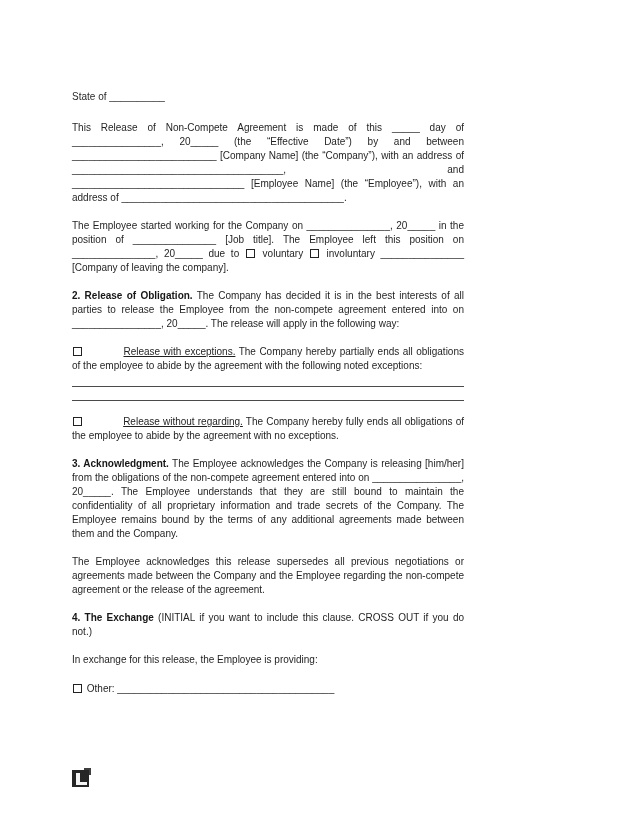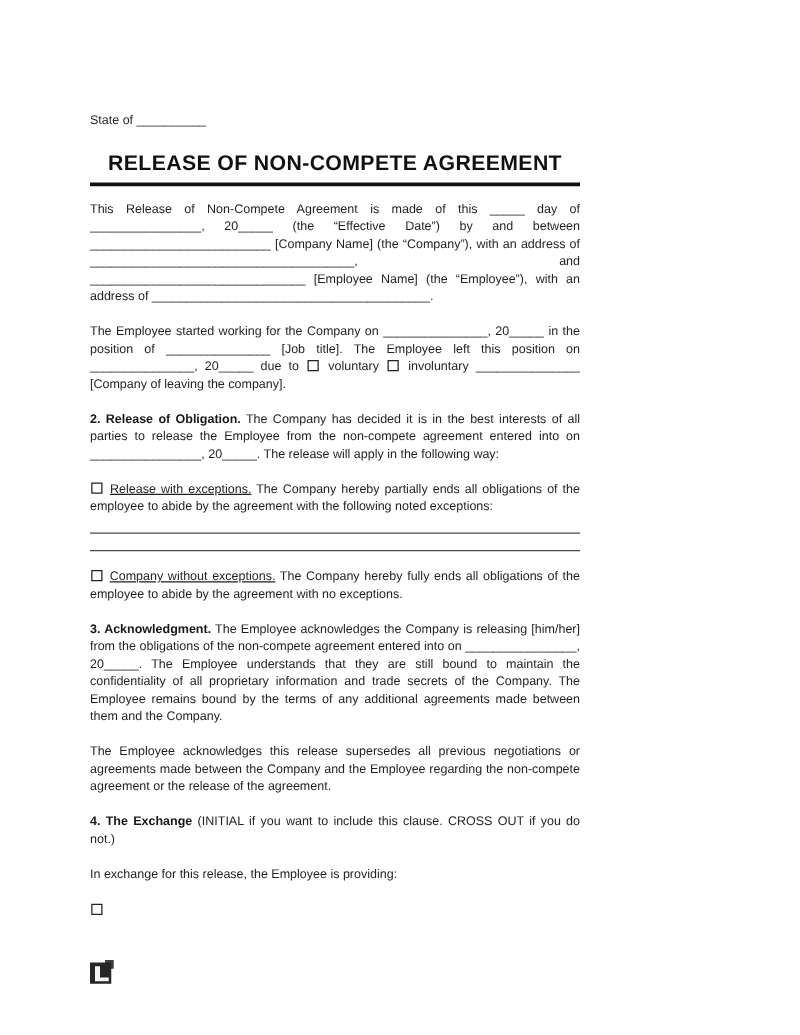--- a/index.html
+++ b/index.html
@@ -31,21 +31,21 @@
     white-space: nowrap;
   }
   p.para {
     font-size: 10px; line-height: 14px;
     text-align: justify;
     margin-bottom: 14px;
     color: #1f1f1f;
   }
   p.para.mb0 { margin-bottom: 0; }
   b.lead { font-weight: bold; color: #161616; }
-  .u { text-decoration: underline; }
+  .u { text-decoration: underline; margin-left: 36px; }
   .cb {
     display: inline-block;
     width: 9px; height: 9px;
     border: 1px solid #222;
     background: #fff;
     vertical-align: -1px;
     margin: 0 2px 0 1px;
   }
   .blanks { margin-bottom: 14px; }
   .blank-line {
@@ -60,21 +60,20 @@
     width: 20px; height: 20px;
   }
 </style>
 </head>
 <body>
 
 <div class="page">
 
   <div class="state-line">State of __________</div>
 
-  <h1 class="doc-title">RELEASE OF NON-COMPETE AGREEMENT</h1>
 
   <p class="para"><span>This Release of Non-Compete Agreement is made of this _____ day of ________________, 20_____ (the “Effective Date”) by and between __________________________ [Company Name] (the “Company”), with an address of ______________________________________, and _______________________________ [Employee Name] (the “Employee”), with an address of ________________________________________.</span></p>
 
 
   <p class="para"><span>The Employee started working for the Company on _______________, 20_____ in the position of _______________ [Job title]. The Employee left this position on _______________, 20_____ due to</span>
     <span class="cb"></span>
     <span>voluntary</span>
     <span class="cb"></span>
     <span>involuntary _______________ [Company of leaving the company].</span></p>
 
@@ -83,34 +82,34 @@
   <p class="para mb0"><span class="cb"></span>
     <span class="u">Release with exceptions.</span>
     <span>The Company hereby partially ends all obligations of the employee to abide by the agreement with the following noted exceptions:</span></p>
 
   <div class="blanks">
     <div class="blank-line"></div>
     <div class="blank-line"></div>
   </div>
 
   <p class="para"><span class="cb"></span>
-    <span class="u">Company without exceptions.</span>
+    <span class="u">Release without regarding.</span>
     <span>The Company hereby fully ends all obligations of the employee to abide by the agreement with no exceptions.</span></p>
 
   <p class="para"><b class="lead">3. Acknowledgment.</b> <span>The Employee acknowledges the Company is releasing [him/her] from the obligations of the non-compete agreement entered into on ________________, 20_____. The Employee understands that they are still bound to maintain the confidentiality of all proprietary information and trade secrets of the Company. The Employee remains bound by the terms of any additional agreements made between them and the Company.</span></p>
 
   <p class="para"><span>The Employee acknowledges this release supersedes all previous negotiations or agreements made between the Company and the Employee regarding the non-compete agreement or the release of the agreement.</span></p>
 
   <p class="para"><b class="lead">4. The Exchange</b> <span>(INITIAL if you want to include this clause. CROSS OUT if you do not.)</span></p>
 
   <p class="para"><span>In exchange for this release, the Employee is providing:</span></p>
 
   <div class="choices">
     <div class="choice"><span class="cb"></span>
-      </div>
+      <span>Other: _______________________________________</span></div>
   </div>
 
   <div class="footer-logo">
     <svg width="20" height="20" viewBox="0 0 20 20" aria-hidden="true">
       <rect x="12" y="0" width="7" height="7" fill="#3e3e3e"></rect>
       <rect x="0" y="2" width="17" height="17" fill="#262626"></rect>
       <path d="M4 5 h4 v9 h7 v3 H4 Z" fill="#f5f5f5"></path>
     </svg>
   </div>
 

